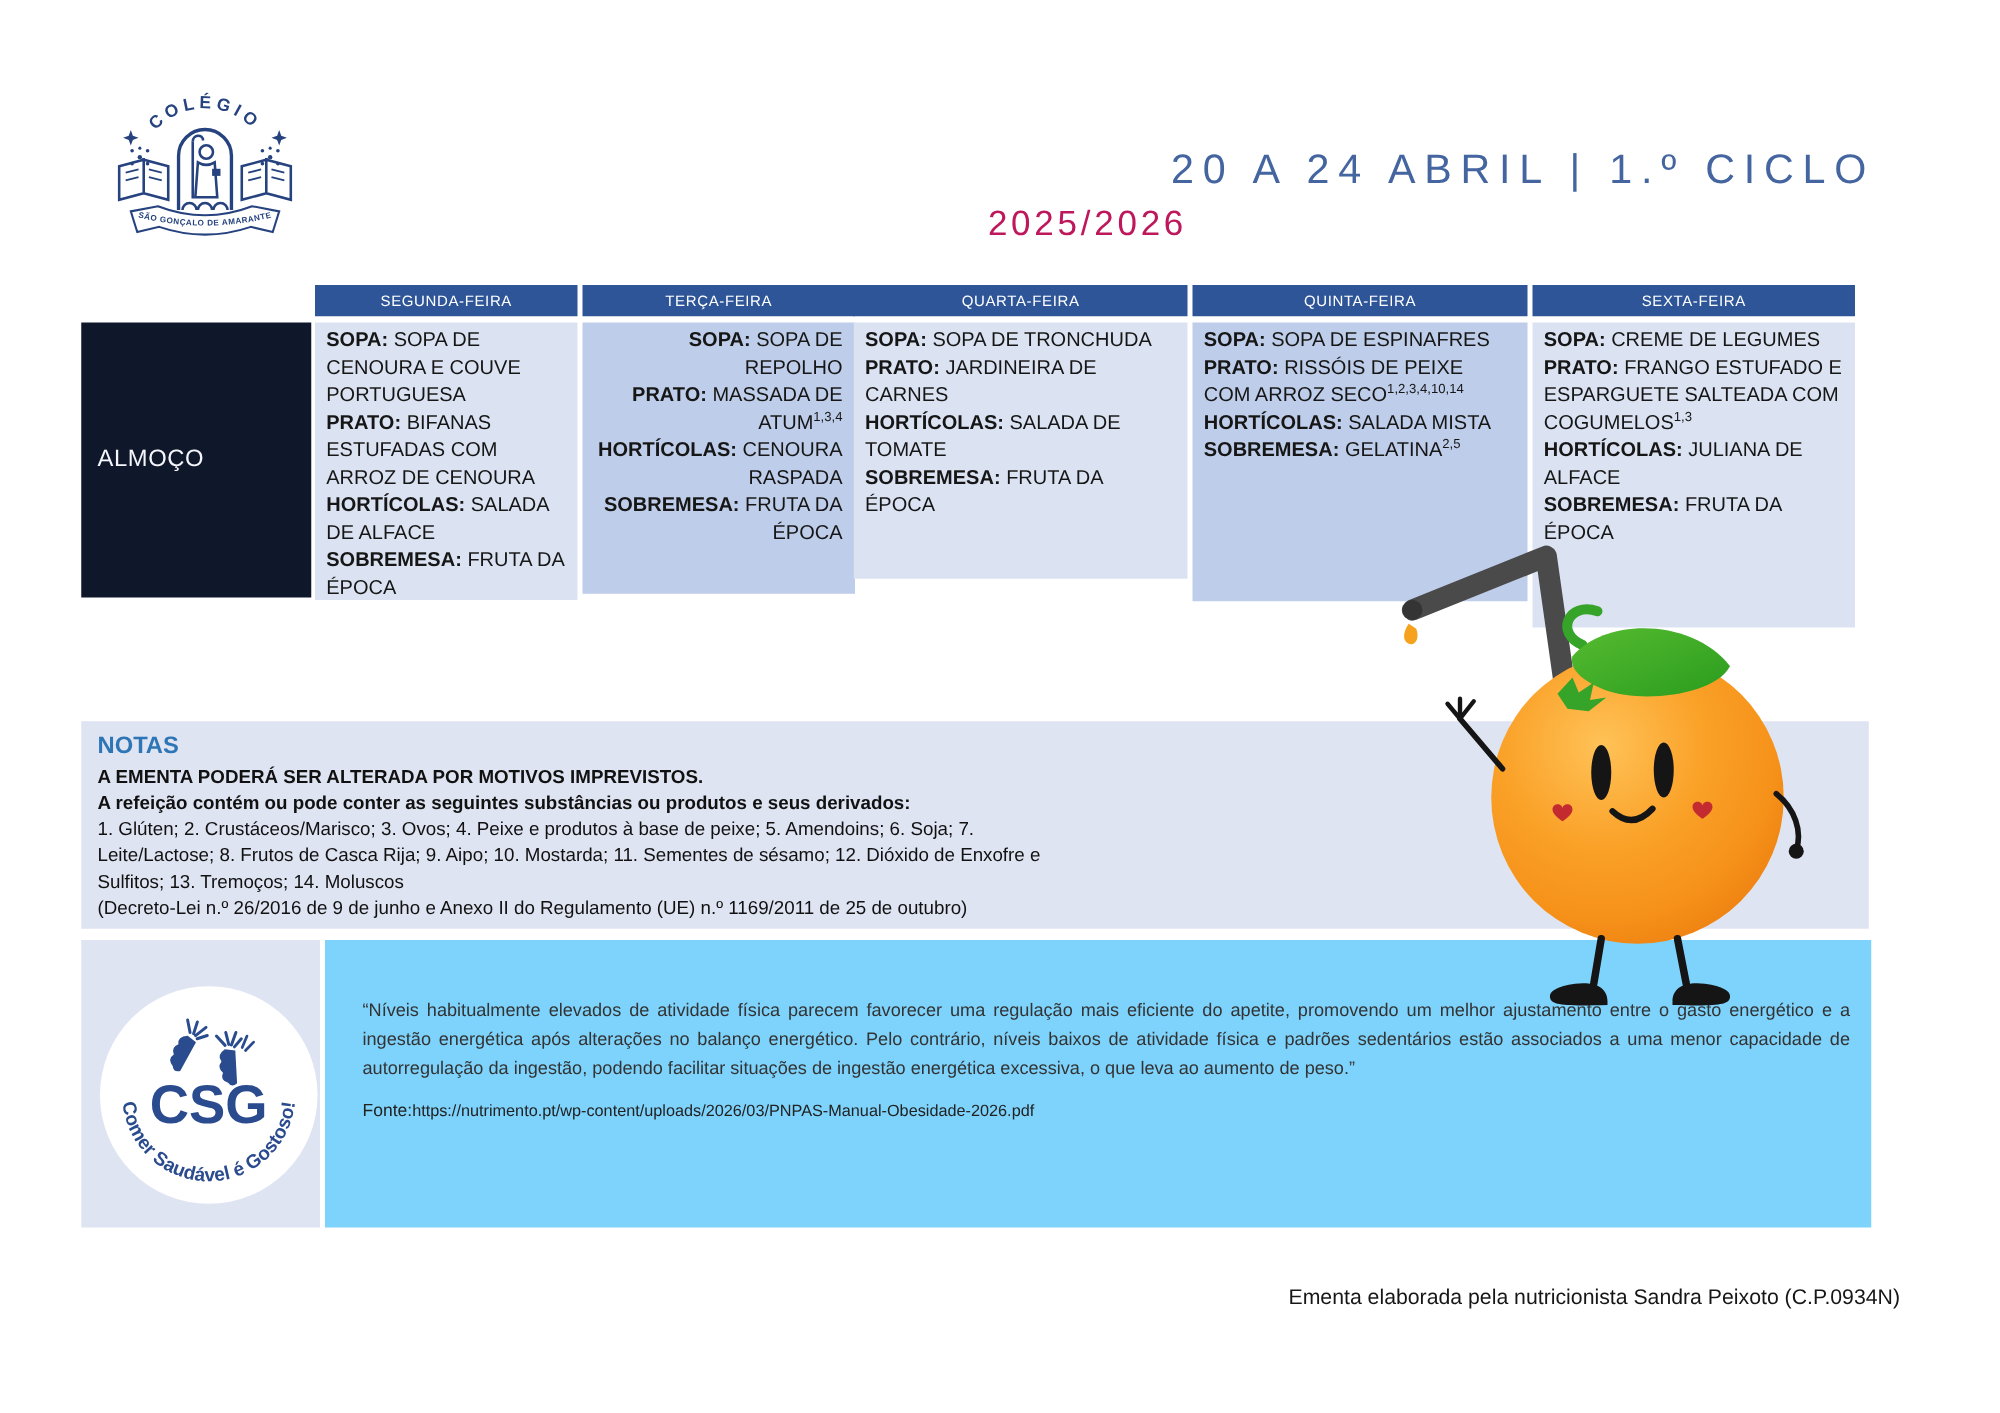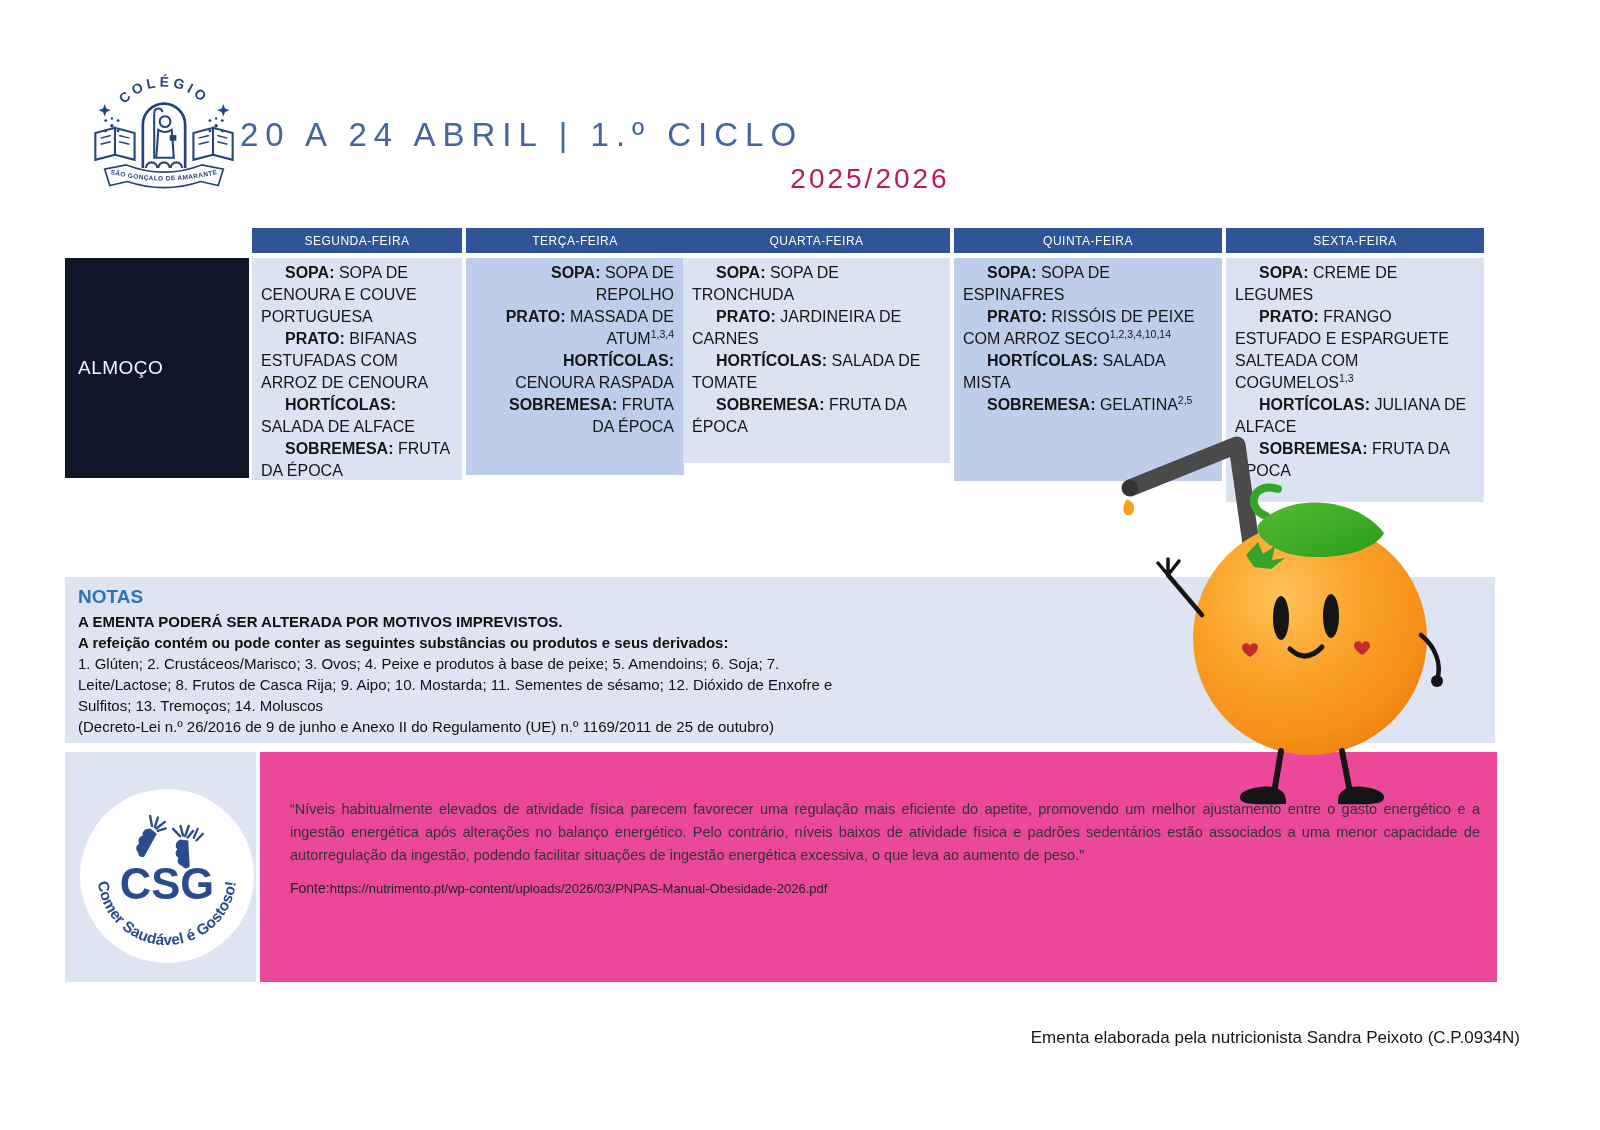--- a/index.html
+++ b/index.html
@@ -1,52 +1,52 @@
 <!DOCTYPE html>
 <html><head>
 <meta charset="utf-8">
 <style>
   html,body{margin:0;padding:0;background:#fff;}
   #page{position:relative;width:1600px;height:1130px;background:#ffffff;
         font-family:"Liberation Sans",sans-serif;overflow:hidden;}
 
   
   .logo-svg{position:absolute;left:84px;top:66px;width:160px;height:136px;}
-  .title{position:absolute;left:240px;top:116px;width:1260px;text-align:left;
+  .title{position:absolute;left:240px;top:116px;width:1260px;text-align:right;
          font-size:33px;letter-spacing:7px;color:#44659f;}
   .year{position:absolute;left:240px;top:163px;width:1260px;text-align:center;
         font-size:28px;letter-spacing:3px;color:#be185d;}
 
   
   .day-header{position:absolute;top:228px;height:25px;background:#2e5597;color:#ffffff;
               display:flex;align-items:center;justify-content:center;font-size:12px;
               letter-spacing:.5px;}
   .row-label{position:absolute;left:65px;top:258px;width:184px;height:220px;background:#0f172a;
              color:#f4f6fb;font-size:19px;display:flex;align-items:center;padding-left:13px;
              box-sizing:border-box;letter-spacing:.5px;}
   .day-cell{position:absolute;top:258px;box-sizing:border-box;padding:4px 10px 0 9px;
             font-size:16px;line-height:22px;color:#161616;}
   .shade-light{background:#dbe3f3;}
   .shade-med{background:#becde9;}
   .c0{left:252px;width:210px;} .c1{left:466px;width:218px;} .c2{left:683px;width:267px;}
   .c3{left:954px;width:268px;} .c4{left:1226px;width:258px;}
   .h0{height:222px;} .h1{height:217px;text-align:right;} .h2{height:205px;} .h3{height:223px;} .h4{height:244px;}
-  .item-label{font-weight:bold;margin-left:24px;}
+  .item-label{font-weight:bold;}
   .day-cell sup{font-size:10.5px;line-height:0;}
 
   
   .notas-panel{position:absolute;left:65px;top:577px;width:1430px;height:166px;
                background:#dfe4f2;box-sizing:border-box;padding:9px 0 0 13px;}
   .notas-h{font-size:19px;font-weight:bold;color:#2e75b6;margin-bottom:3px;}
   .notas-b{font-size:15px;font-weight:bold;color:#111;line-height:21px;}
   .notas-reg{font-size:15px;color:#111;line-height:21px;width:758px;}
 
   
   .bottom-left{position:absolute;left:65px;top:752px;width:191px;height:230px;background:#dfe4f2;}
-  .bottom-right{position:absolute;left:260px;top:752px;width:1237px;height:230px;background:#ec4899;}
+  .bottom-right{position:absolute;left:260px;top:752px;width:1237px;height:230px;background:#7dd3fc;}
   .csg-svg{position:absolute;left:13px;top:35px;width:178px;height:178px;}
   .quote{position:absolute;left:30px;top:46px;width:1190px;font-size:14.5px;line-height:23px;
          color:#333;text-align:justify;}
   .fonte{position:absolute;left:30px;top:128px;font-size:14px;color:#222;}
   .fonte .url{font-size:13px;}
 
   .footer{position:absolute;left:1020px;top:1028px;width:500px;text-align:right;
           font-size:17px;color:#161616;}
 
   .mascot-svg{position:absolute;left:1100px;top:423px;width:400px;height:400px;}

